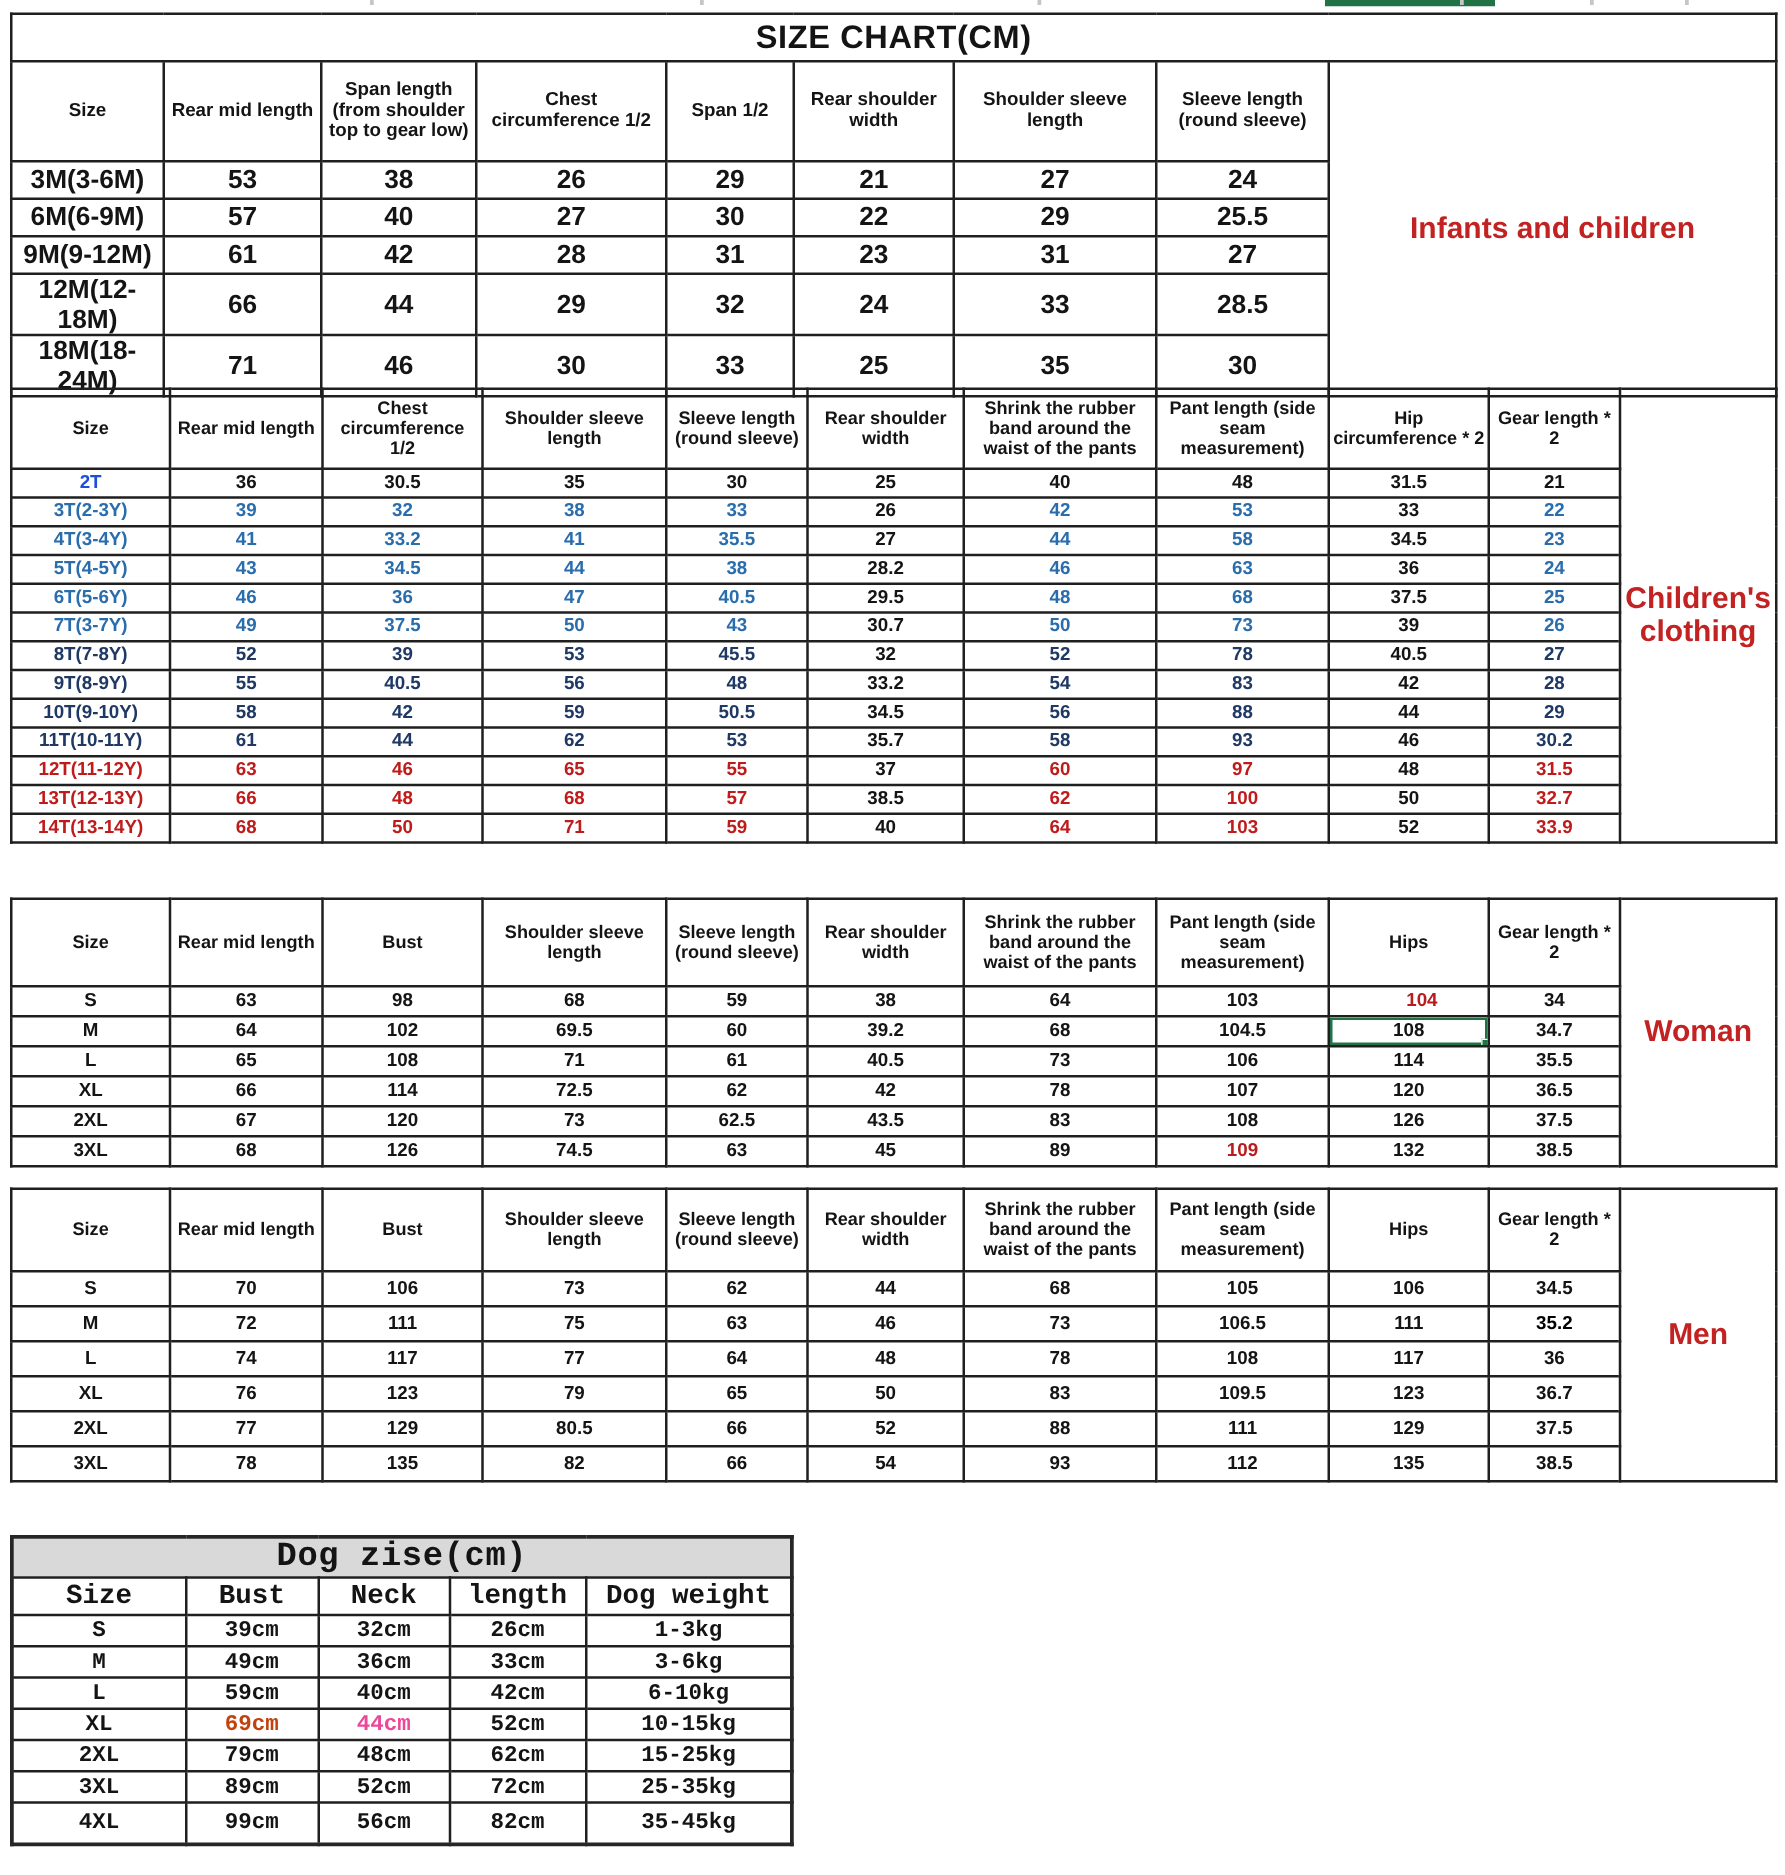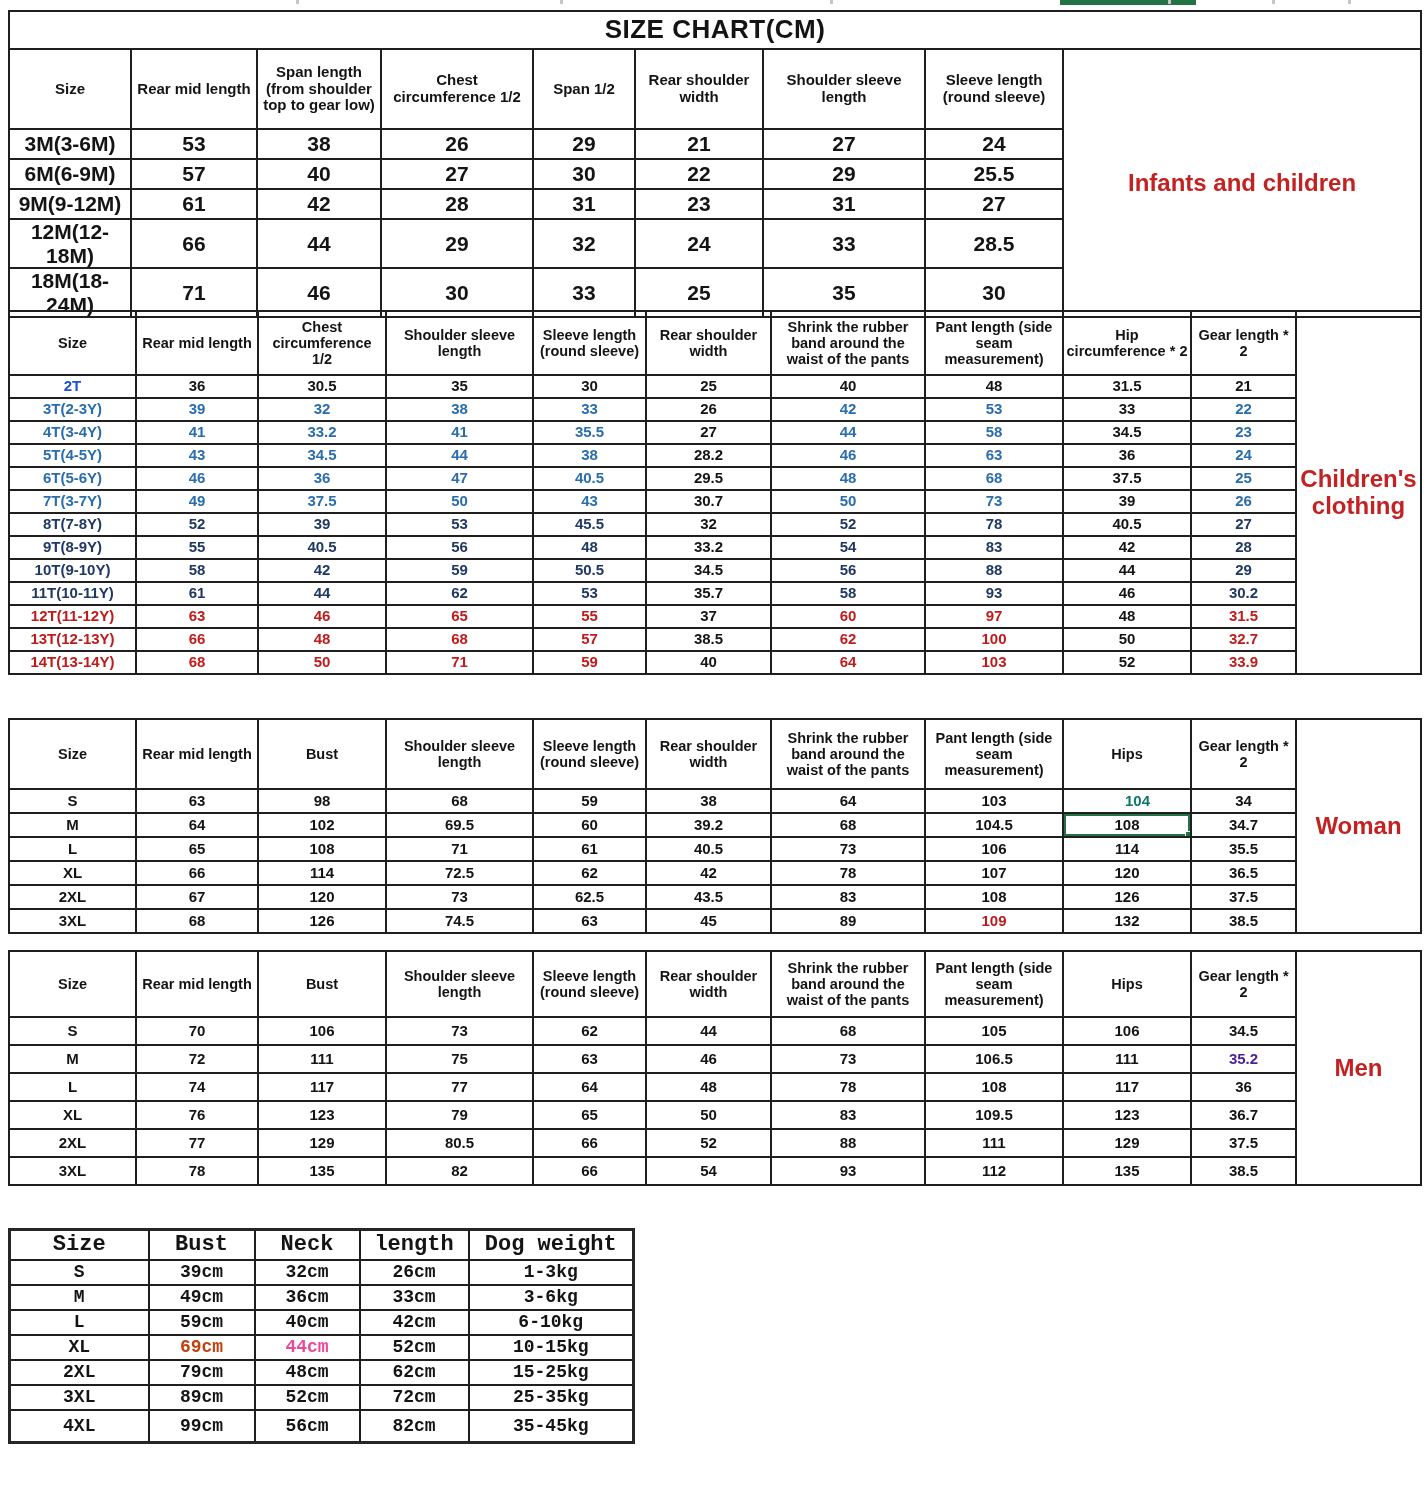--- a/index.html
+++ b/index.html
@@ -358,21 +358,21 @@
           </tr>
           <tr class="datarow">
             <td class="data" style="color: rgb(20, 20, 20);">S</td>
             <td class="data" style="color: rgb(20, 20, 20);">63</td>
             <td class="data" style="color: rgb(20, 20, 20);">98</td>
             <td class="data" style="color: rgb(20, 20, 20);">68</td>
             <td class="data" style="color: rgb(20, 20, 20);">59</td>
             <td class="data" style="color: rgb(20, 20, 20);">38</td>
             <td class="data" style="color: rgb(20, 20, 20);">64</td>
             <td class="data" style="color: rgb(20, 20, 20);">103</td>
-            <td class="data" style="color: #0f766e; padding-left: 23px;">104</td>
+            <td class="data" style="color: #b91c1c; padding-left: 23px;">104</td>
             <td class="data" style="color: rgb(20, 20, 20);">34</td>
           </tr>
           <tr class="datarow">
             <td class="data" style="color: rgb(20, 20, 20);">M</td>
             <td class="data" style="color: rgb(20, 20, 20);">64</td>
             <td class="data" style="color: rgb(20, 20, 20);">102</td>
             <td class="data" style="color: rgb(20, 20, 20);">69.5</td>
             <td class="data" style="color: rgb(20, 20, 20);">60</td>
             <td class="data" style="color: rgb(20, 20, 20);">39.2</td>
             <td class="data" style="color: rgb(20, 20, 20);">68</td>
@@ -475,21 +475,21 @@
           <tr class="datarow">
             <td class="data" style="color: rgb(20, 20, 20);">M</td>
             <td class="data" style="color: rgb(20, 20, 20);">72</td>
             <td class="data" style="color: rgb(20, 20, 20);">111</td>
             <td class="data" style="color: rgb(20, 20, 20);">75</td>
             <td class="data" style="color: rgb(20, 20, 20);">63</td>
             <td class="data" style="color: rgb(20, 20, 20);">46</td>
             <td class="data" style="color: rgb(20, 20, 20);">73</td>
             <td class="data" style="color: rgb(20, 20, 20);">106.5</td>
             <td class="data" style="color: rgb(20, 20, 20);">111</td>
-            <td class="data" style="color: #4c1d95; margin-top: 16px;">35.2</td>
+            <td class="data" style="color: #000000; margin-top: 16px;">35.2</td>
           </tr>
           <tr class="datarow">
             <td class="data" style="color: rgb(20, 20, 20);">L</td>
             <td class="data" style="color: rgb(20, 20, 20);">74</td>
             <td class="data" style="color: rgb(20, 20, 20);">117</td>
             <td class="data" style="color: rgb(20, 20, 20);">77</td>
             <td class="data" style="color: rgb(20, 20, 20);">64</td>
             <td class="data" style="color: rgb(20, 20, 20);">48</td>
             <td class="data" style="color: rgb(20, 20, 20);">78</td>
             <td class="data" style="color: rgb(20, 20, 20);">108</td>
@@ -538,20 +538,23 @@
   <div id="t-dog" class="tbl-host dog">
       <table class="grid">
         <colgroup>
           <col style="width: 139px;">
           <col style="width: 106px;">
           <col style="width: 105px;">
           <col style="width: 109px;">
           <col style="width: 165px;">
         </colgroup>
         <tbody>
+          <tr class="ttl">
+            <td colspan="5" class="title-cell" style="background: rgb(217, 217, 217);">Dog zise(cm)</td>
+          </tr>
           <tr class="hdr">
             <td class="head">Size</td>
             <td class="head">Bust</td>
             <td class="head">Neck</td>
             <td class="head">length</td>
             <td class="head">Dog weight</td>
           </tr>
           <tr class="datarow">
             <td class="data" style="color: rgb(20, 20, 20);">S</td>
             <td class="data" style="color: rgb(20, 20, 20);">39cm</td>

